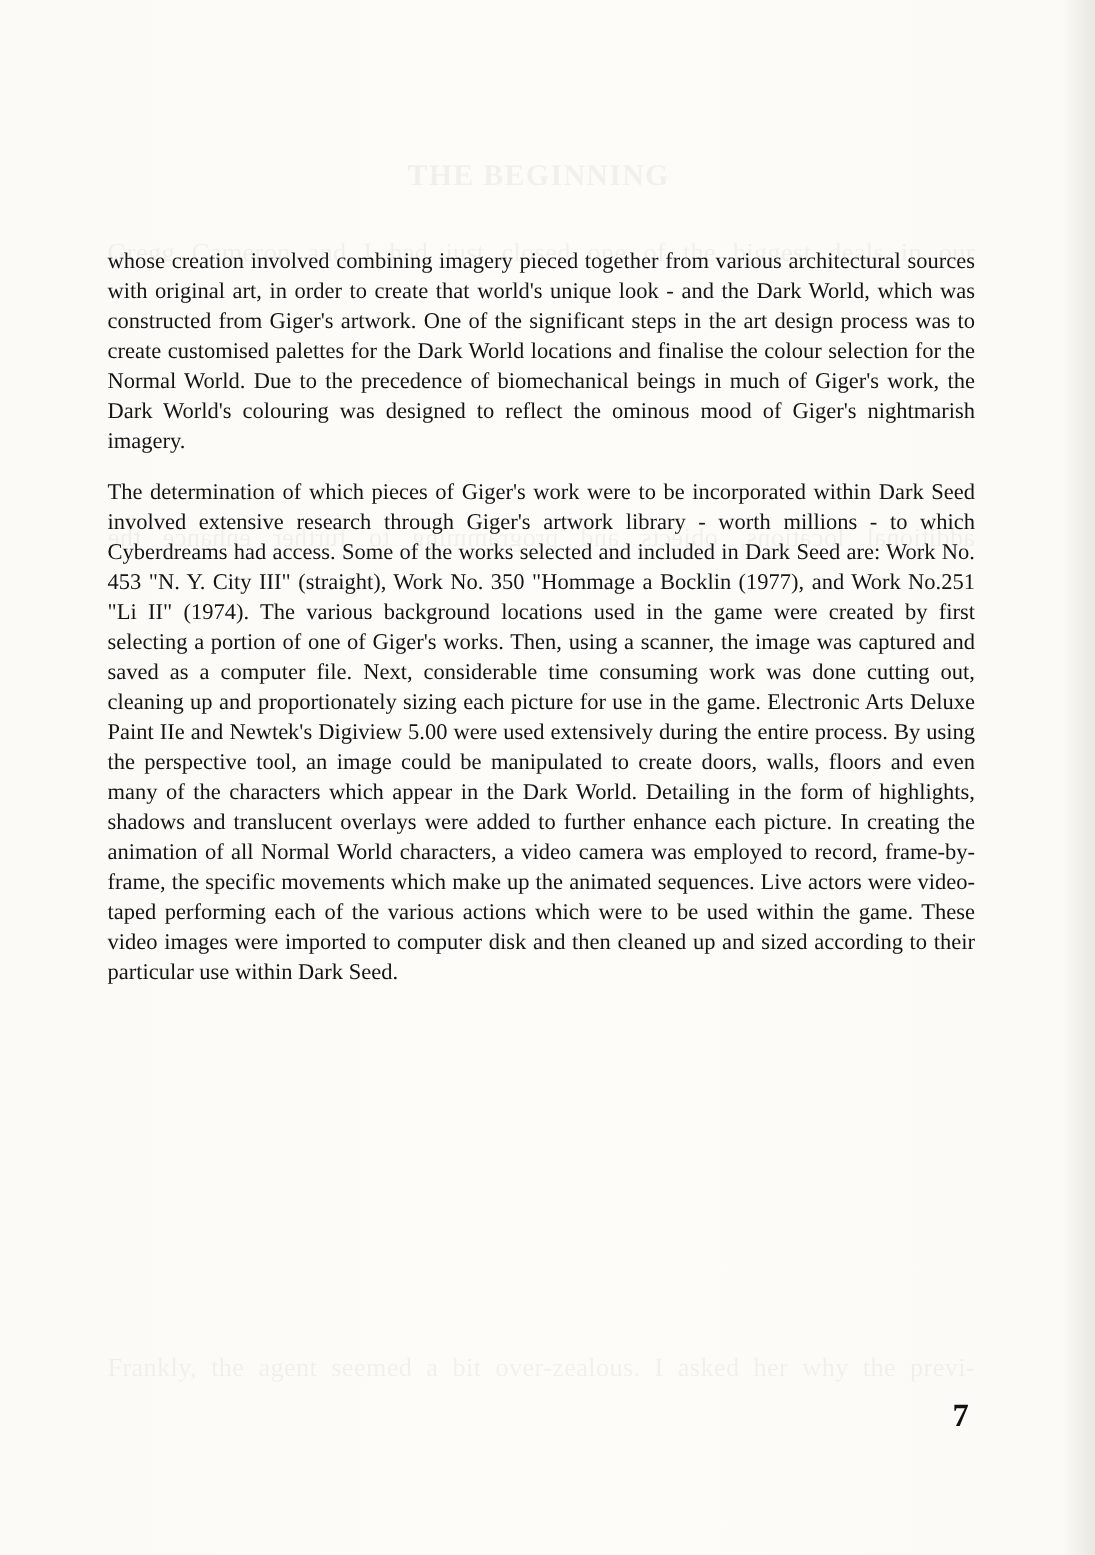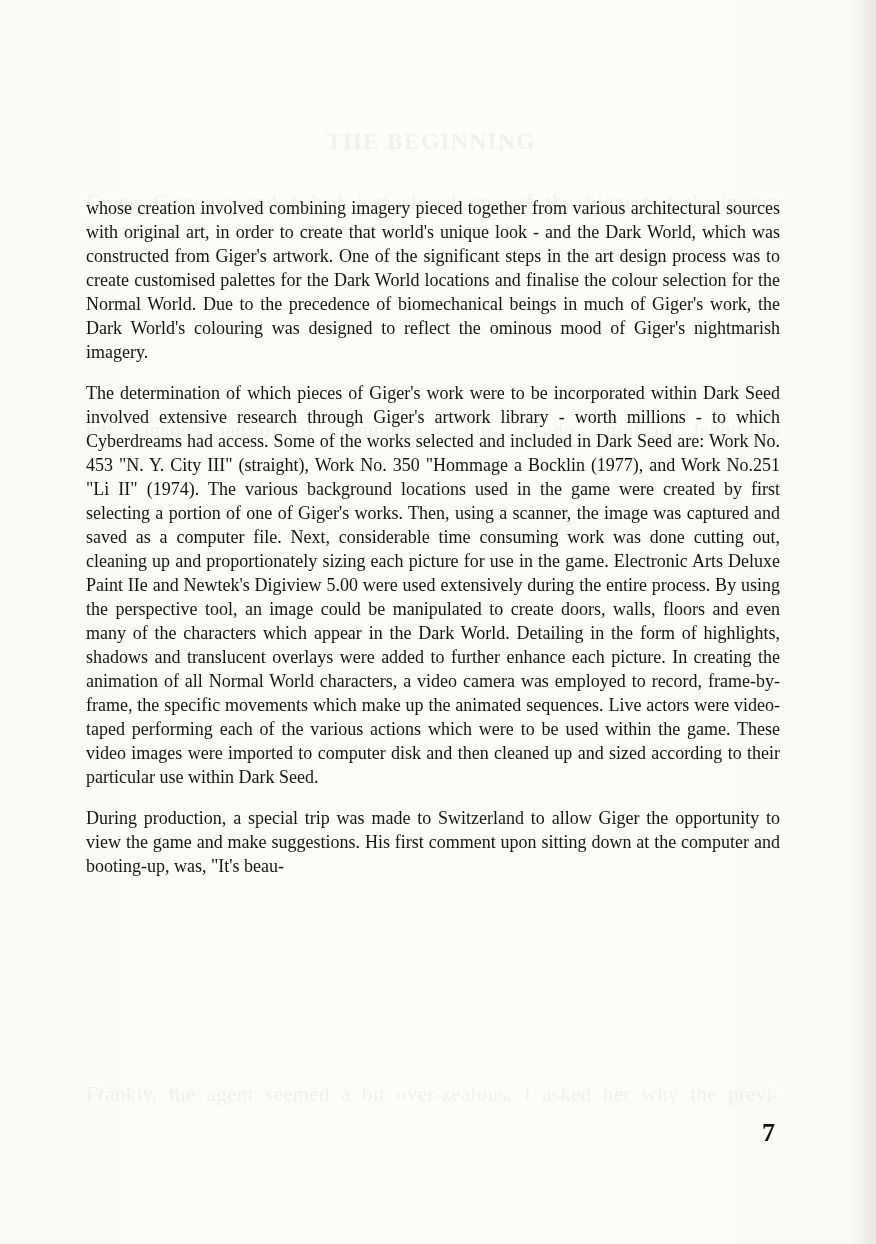--- a/index.html
+++ b/index.html
@@ -67,17 +67,16 @@
 <div class="page">
 
   <div class="ghost ghost-title">THE BEGINNING</div>
   <div class="ghost ghost-line" style="top:190px;">Gregg Cameron and I had just closed one of the biggest deals in our</div>
   <div class="ghost ghost-line ghost-mirror" style="top:418px;">additional locations, objects and programming to further enhance the</div>
   <div class="ghost ghost-line" style="top:1082px;">Frankly, the agent seemed a bit over-zealous. I asked her why the previ-</div>
 
   <div class="body-text">
     <p>whose creation involved combining imagery pieced together from various architectural sources with original art, in order to create that world's unique look - and the Dark World, which was constructed from Giger's artwork. One of the significant steps in the art design process was to create customised palettes for the Dark World locations and finalise the colour selection for the Normal World. Due to the precedence of biome­chanical beings in much of Giger's work, the Dark World's colouring was designed to reflect the ominous mood of Giger's nightmarish imagery.</p>
     <p>The determination of which pieces of Giger's work were to be incorporated within Dark Seed involved extensive research through Giger's artwork library - worth millions - to which Cyberdreams had access. Some of the works selected and included in Dark Seed are: Work No. 453 "N. Y. City III" (straight), Work No. 350 "Hommage a Bocklin (1977), and Work No.251 "Li II" (1974). The various background locations used in the game were created by first selecting a portion of one of Giger's works. Then, using a scanner, the image was captured and saved as a computer file. Next, considerable time consuming work was done cutting out, cleaning up and proportionately sizing each picture for use in the game. Electronic Arts Deluxe Paint IIe and Newtek's Digiview 5.00 were used extensively during the entire process. By using the perspective tool, an image could be manipulated to create doors, walls, floors and even many of the characters which appear in the Dark World. Detailing in the form of highlights, shadows and translucent overlays were added to further enhance each pic­ture. In creating the animation of all Normal World characters, a video camera was employed to record, frame-by-frame, the specific movements which make up the animated sequences. Live actors were video-taped per­forming each of the various actions which were to be used within the game. These video images were imported to computer disk and then cleaned up and sized according to their particular use within Dark Seed.</p>
-    <p>During production, a special trip was made to Switzerland to allow Giger the opportunity to view the game and make suggestions. His first com­ment upon sitting down at the computer and booting-up, was, "It's beau-</p>
   </div>
 
   <div class="page-number">7</div>
 </div>
 
 </body></html>

